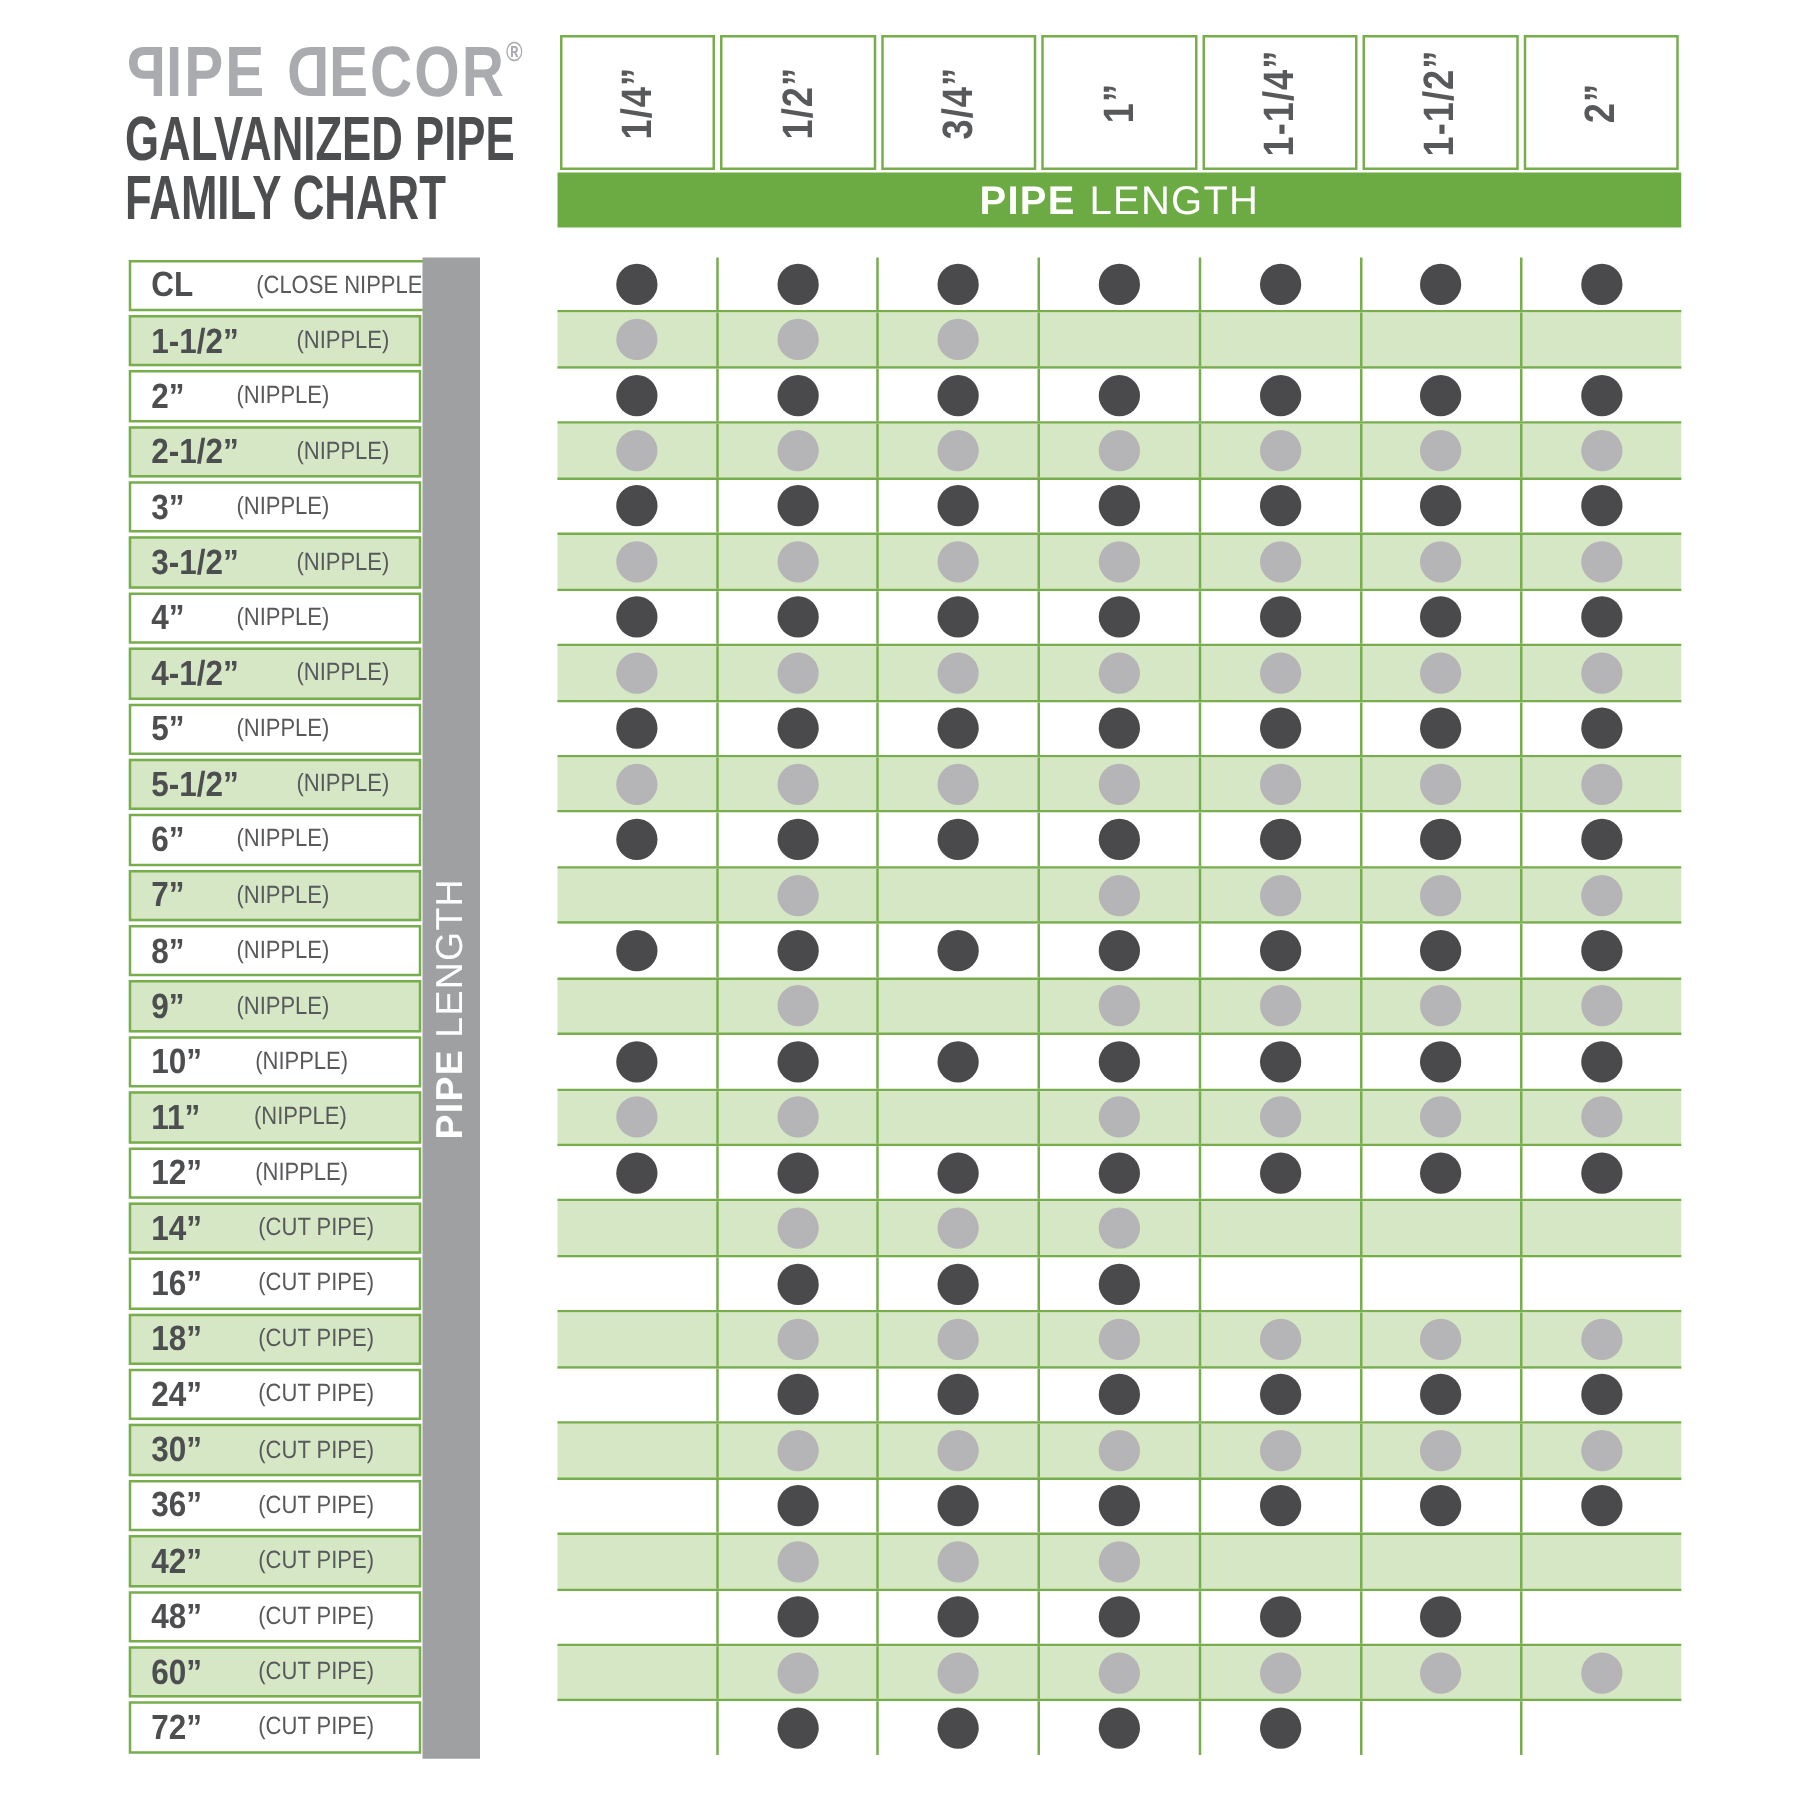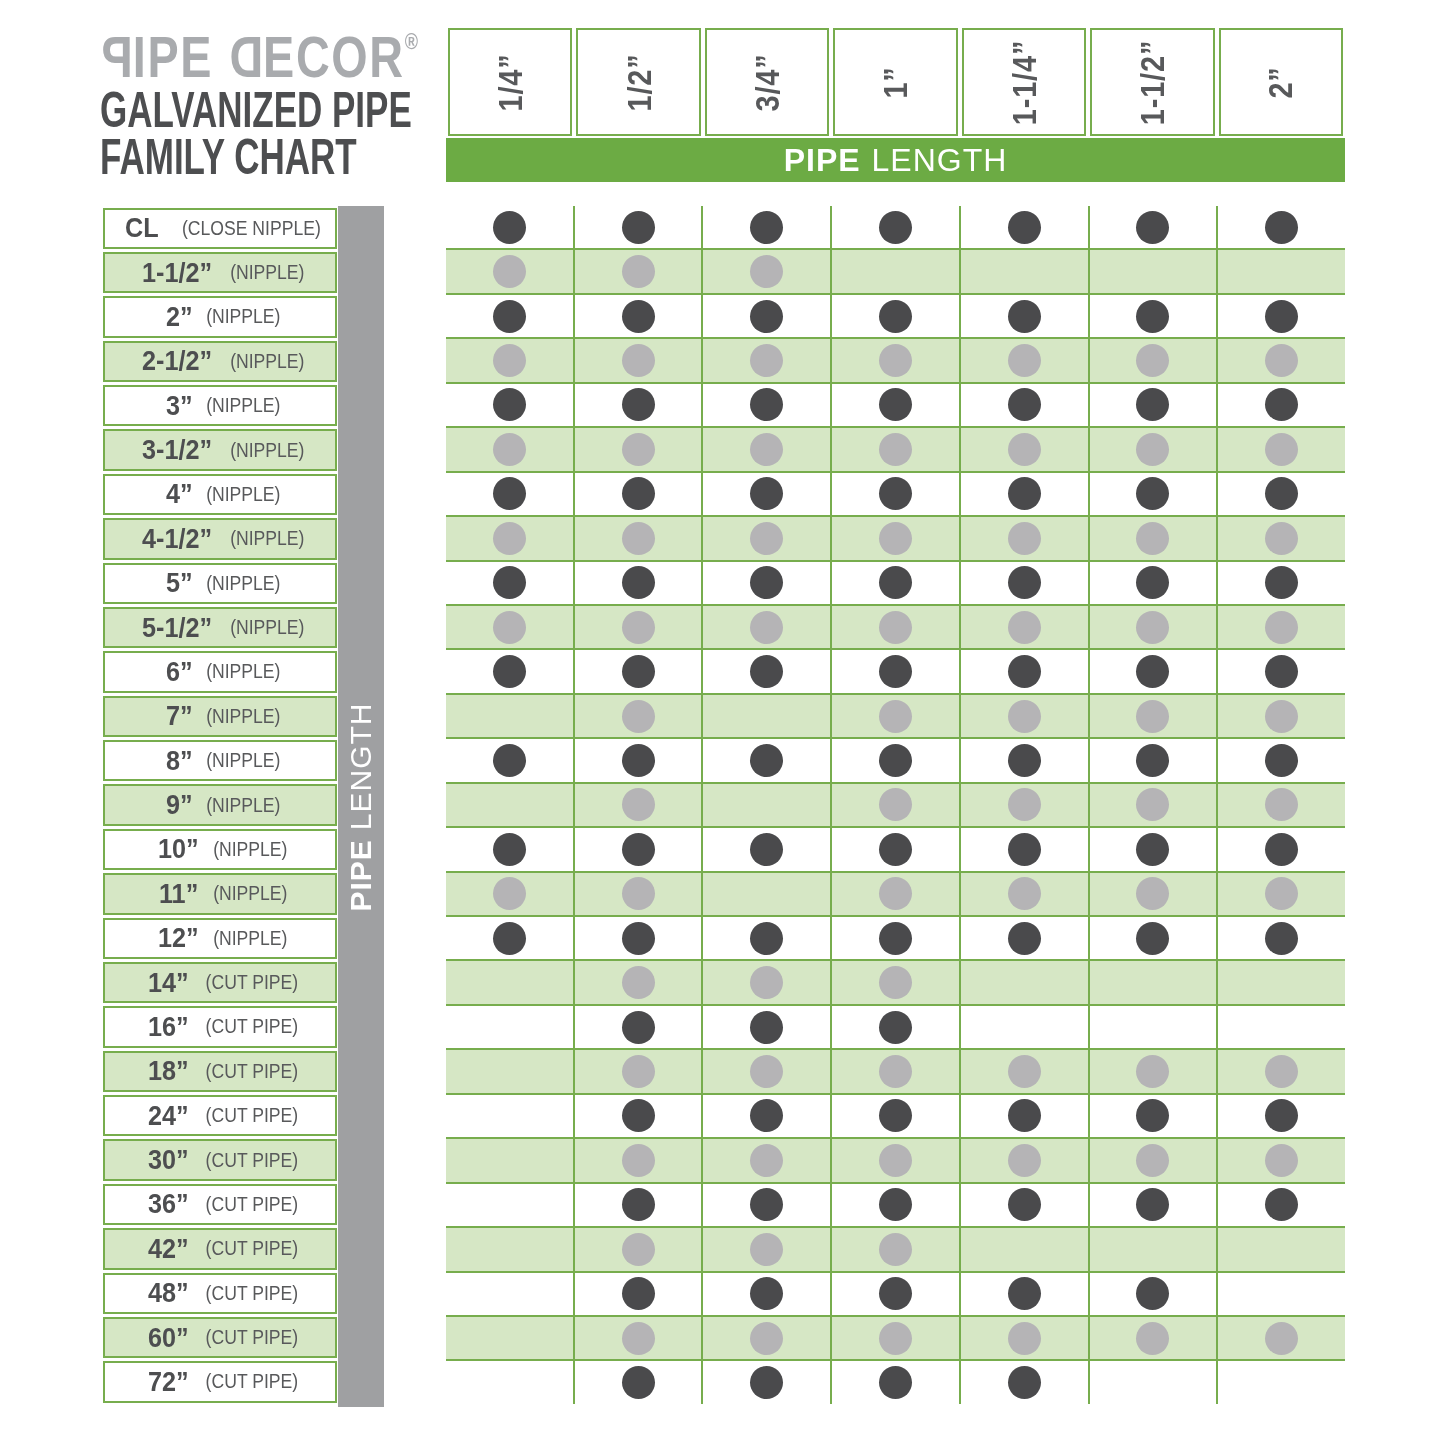--- a/index.html
+++ b/index.html
@@ -25,22 +25,22 @@
   .nominal-bar{position:absolute;left:446px;top:138px;width:899px;height:44px;
                background:var(--green);color:#fff;display:flex;align-items:center;
                justify-content:center;font-size:32px;letter-spacing:1px;}
   .nominal-bar .b{font-weight:bold;margin-right:11px;}
 
   
   .row-labels{position:absolute;left:103px;top:206px;width:234px;height:1198px;
               display:flex;flex-direction:column;}
   .label-row{flex:1;display:flex;padding:1.5px 0;box-sizing:border-box;}
   .label-box{flex:1;border:2px solid var(--line-green);background:#fff;display:flex;
-             align-items:center;justify-content:center;
-             padding:0 10px 0 16px;box-sizing:border-box;}
+             align-items:center;justify-content:flex-start;
+             padding:0 10px 0 16px;box-sizing:border-box;gap:28px;}
   .label-row.alt .label-box{background:var(--light-green);}
   .size-text{font-weight:bold;font-size:28px;color:var(--dark-text);
              transform:scaleX(0.9);transform-origin:0 50%;white-space:nowrap;}
   .kind-text{font-size:20px;color:var(--mid-text);
              transform:scaleX(0.88);transform-origin:100% 50%;white-space:nowrap;}
 
   
   .length-bar{position:absolute;left:338px;top:206px;width:46px;height:1201px;
               background:var(--bar-gray);display:flex;align-items:center;justify-content:center;}
   .length-bar .vtext{transform:rotate(-90deg);white-space:nowrap;color:#fff;

